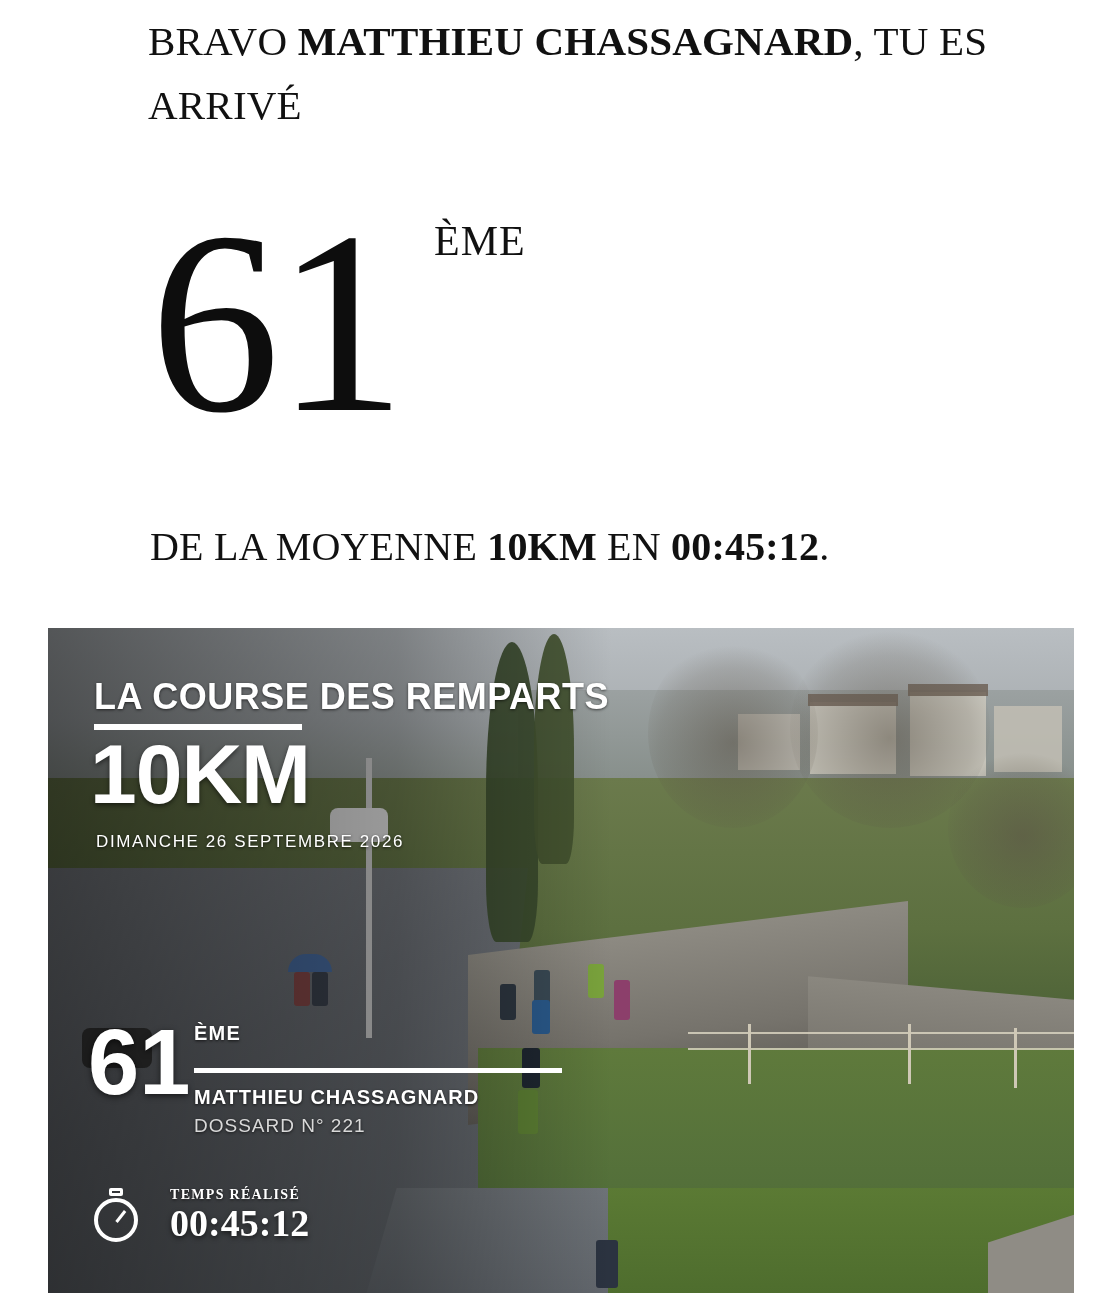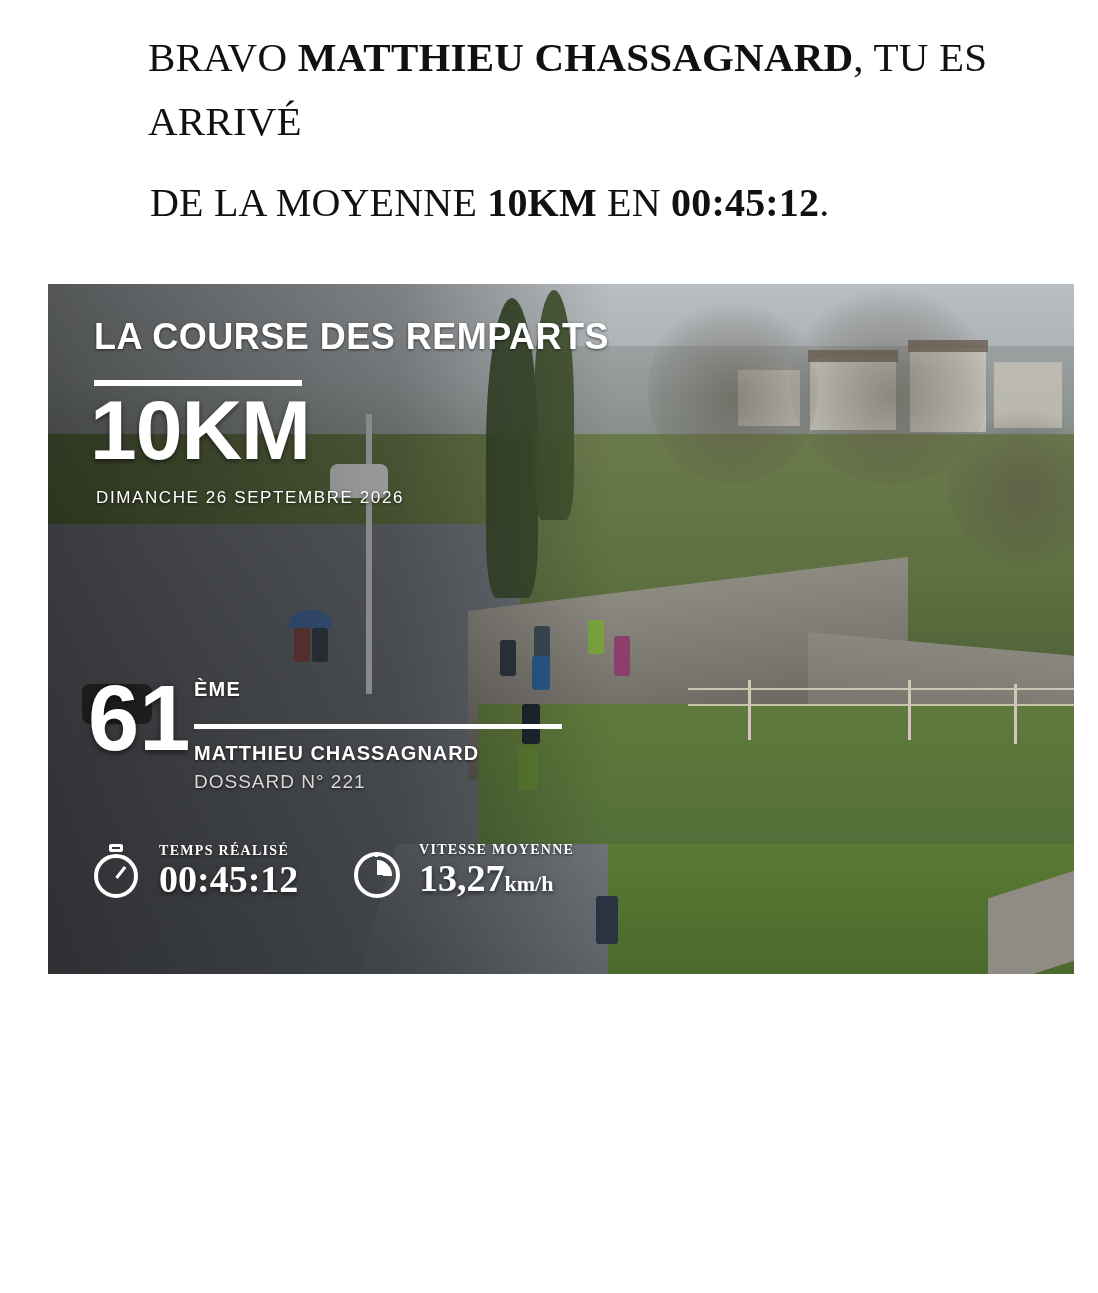--- a/index.html
+++ b/index.html
@@ -17,21 +17,20 @@
   }
 
   
   .headline {
     font-family: "Liberation Serif", serif;
     font-size: 41px;
     line-height: 1.55;
     color: #111;
     padding: 10px 16px 0 148px;
     letter-spacing: 0.2px;
-    margin-top: 16px;
   }
   .headline .bold { font-weight: bold; }
 
   
   .rank-wrap {
     position: relative;
     height: 300px;
     padding-left: 150px;
     margin-top: 60px;
   }
@@ -153,21 +152,21 @@
   .pole { position: absolute; width: 3px; background: #cfc8b6; }
 
   .card-shade {
     position: absolute; inset: 0;
     background: linear-gradient(90deg, rgba(0,0,0,.55) 0%, rgba(0,0,0,.32) 34%, rgba(0,0,0,0) 55%);
   }
 
   
   .ov { position: absolute; color: #fff; font-family: "Liberation Sans", sans-serif; }
   .ov-title {
-    left: 46px; top: 32px;
+    left: 46px; top: 48px;
     font-size: 36px; font-weight: bold; letter-spacing: 0.5px;
     text-shadow: 0 1px 3px rgba(0,0,0,.6);
   }
   .ov-rule {
     position: absolute; left: 46px; top: 96px; width: 208px; height: 6px; background: #fff;
   }
   .ov-dist {
     left: 42px; top: 104px;
     font-size: 84px; font-weight: bold; letter-spacing: -1px; line-height: 84px;
     text-shadow: 0 2px 5px rgba(0,0,0,.55);
@@ -199,21 +198,21 @@
   .ov-bib {
     left: 146px; top: 487px;
     font-size: 19px; letter-spacing: 1px; color: #d9d9d9;
     text-shadow: 0 1px 3px rgba(0,0,0,.7);
   }
 
   .stat { position: absolute; display: flex; align-items: center; }
   .stat-1 { left: 40px; top: 558px; }
   .stat-2 { left: 300px; top: 558px; }
   .stat-icon { width: 58px; height: 58px; position: relative; flex: 0 0 auto; }
-  .stat-text { margin-left: 13px; }
+  .stat-text { margin-left: 24px; }
   .stat-label {
     font-size: 14px; letter-spacing: 1.3px; font-weight: bold; color: #fff;
     text-shadow: 0 1px 3px rgba(0,0,0,.7);
   }
   .stat-value {
     font-size: 38px; font-weight: bold; line-height: 40px; color: #fff;
     text-shadow: 0 2px 5px rgba(0,0,0,.6);
   }
   .stat-value .unit { font-size: 22px; font-weight: bold; }
 
@@ -246,20 +245,23 @@
 </style>
 </head>
 <body>
 
 <div class="page">
 
   <div class="headline">
     <span>BRAVO </span><span class="bold">MATTHIEU CHASSAGNARD</span><span>, TU ES ARRIVÉ</span>
   </div>
 
+  <div class="rank-wrap">
+    <span class="rank-number">61</span><span class="rank-suffix">ÈME</span>
+  </div>
 
   <div class="subline">
     <span>DE LA MOYENNE </span><span class="bold">10KM</span><span> EN </span><span class="bold">00:45:12</span><span>.</span>
   </div>
 
   <div class="photo-card">
 
     <div class="bg-sky"></div>
     <div class="bg-town"></div>
     <div class="bldg b1"></div>
@@ -323,26 +325,15 @@
         <div class="sw-top"></div>
         <div class="sw-body"></div>
         <div class="sw-hand"></div>
       </div>
       <div class="stat-text">
         <div class="stat-label">TEMPS RÉALISÉ</div>
         <div class="stat-value">00:45:12</div>
       </div>
     </div>
 
-    <div class="stat stat-2">
-      <div class="stat-icon">
-        <div class="gz-body"></div>
-        <div class="gz-fill"></div>
-        <div class="gz-tick"></div>
-      </div>
-      <div class="stat-text">
-        <div class="stat-label">VITESSE MOYENNE</div>
-        <div class="stat-value"><span>13,27</span><span class="unit">km/h</span></div>
-      </div>
-    </div>
 
   </div>
 </div>
 
 </body></html>

